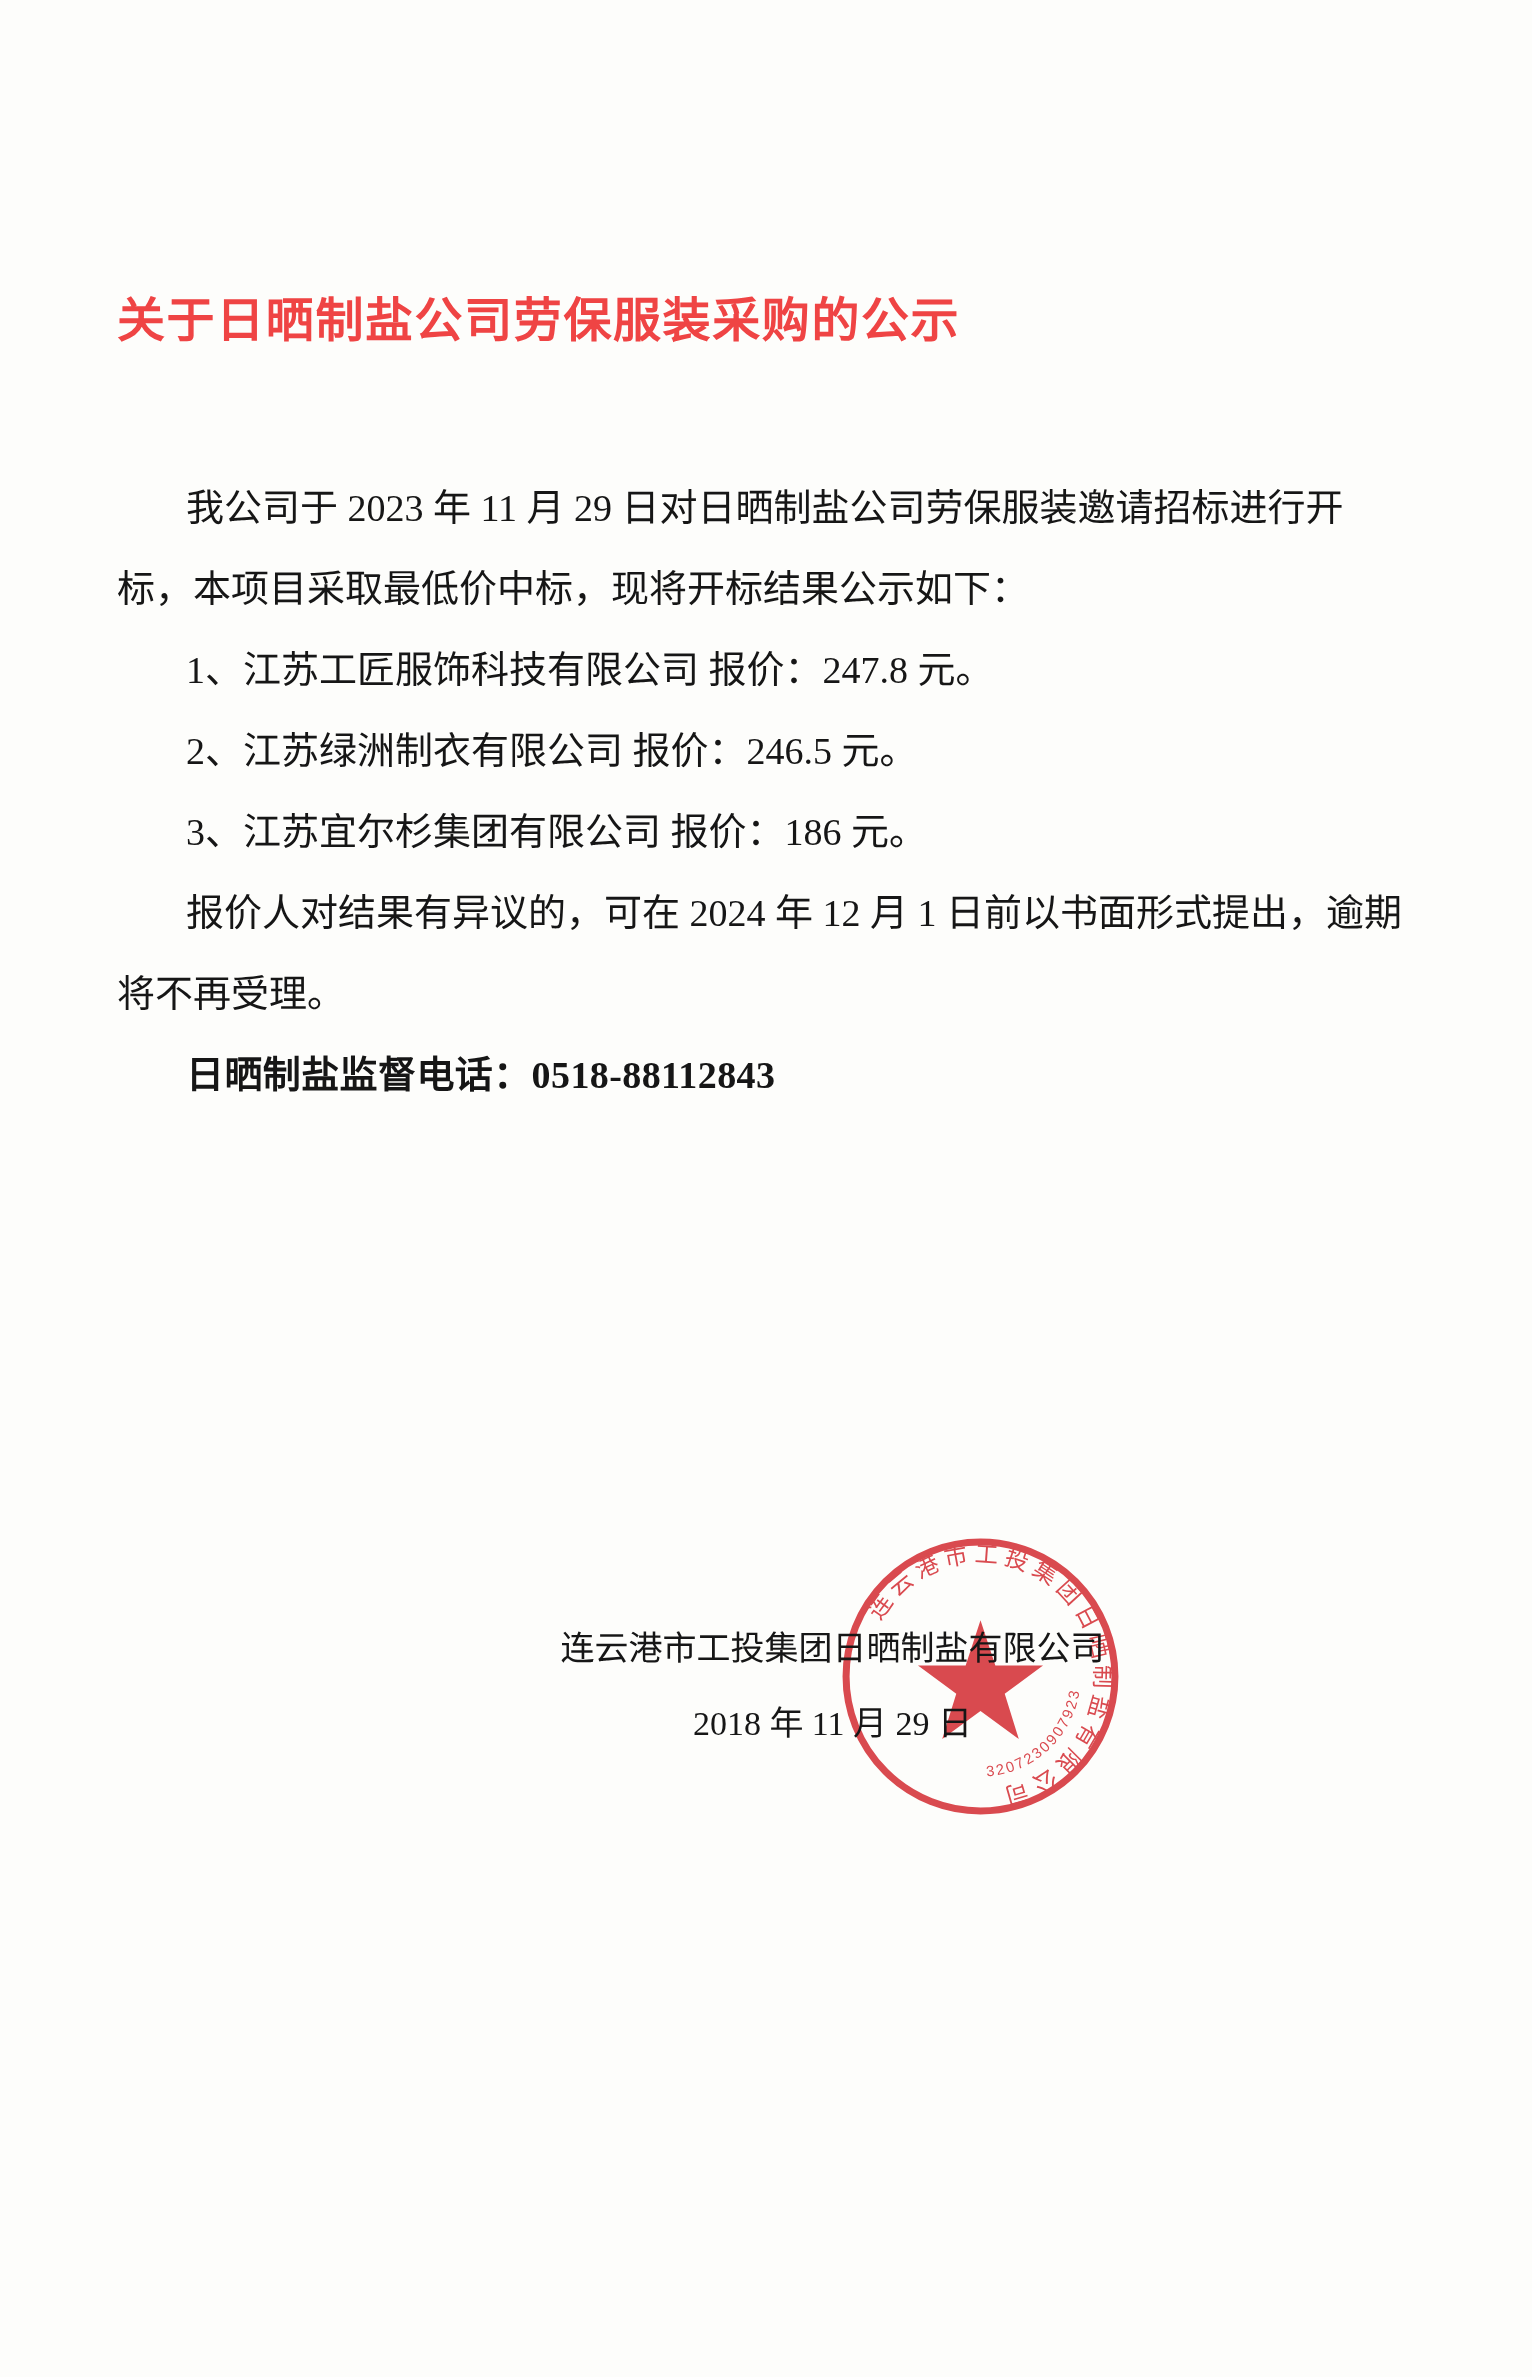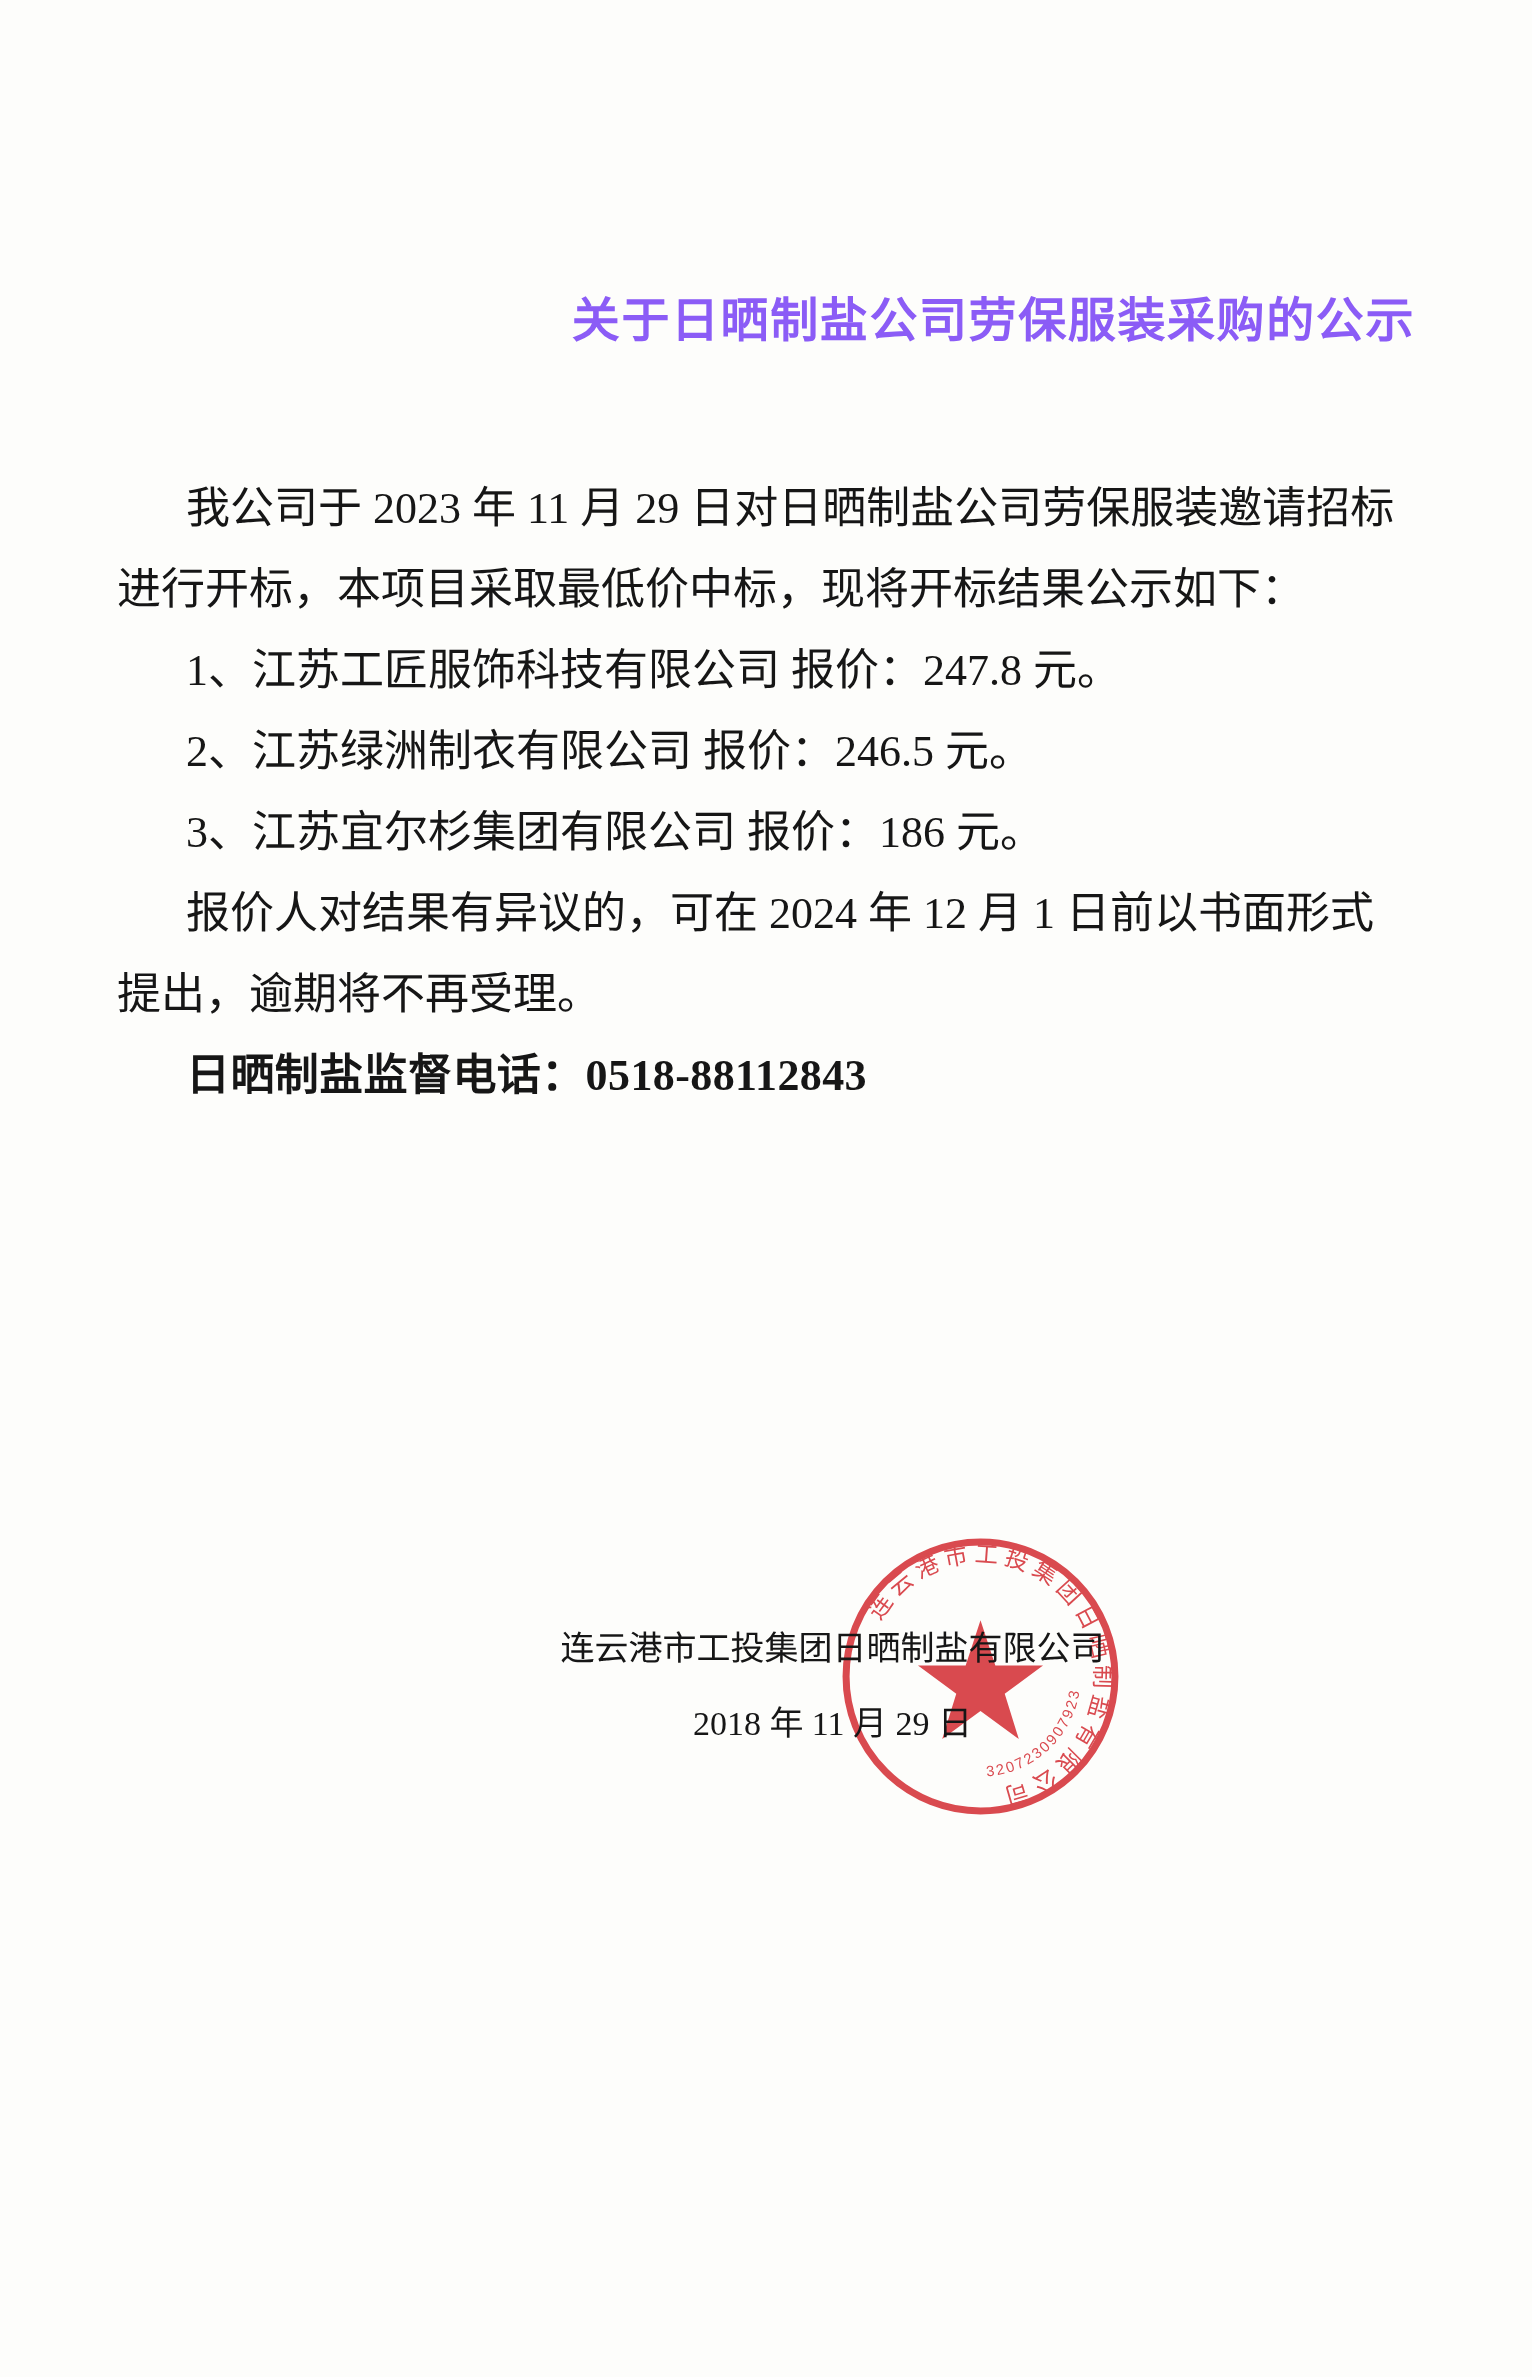--- a/index.html
+++ b/index.html
@@ -30,31 +30,31 @@
     position: absolute;
     left: 117px;
     top: 0;
     width: 1298px;
     height: 2377px;
   }
 
   .doc-title {
     margin: 0;
     padding-top: 281px;
-    text-align: right;
+    text-align: left;
     font-size: 48px;
     font-weight: 700;
     letter-spacing: 1.6px;
     font-family: "Liberation Sans", "DejaVu Sans", sans-serif;
-    color: #8b5cf6;
+    color: #ef4444;
   }
 
   .body-block {
     margin-top: 117px;
-    font-size: 44px;
+    font-size: 38px;
     line-height: 81px;
     color: #161616;
   }
 
   .para {
     margin: 0;
     text-indent: 69px;
     white-space: pre-wrap;
   }
 

